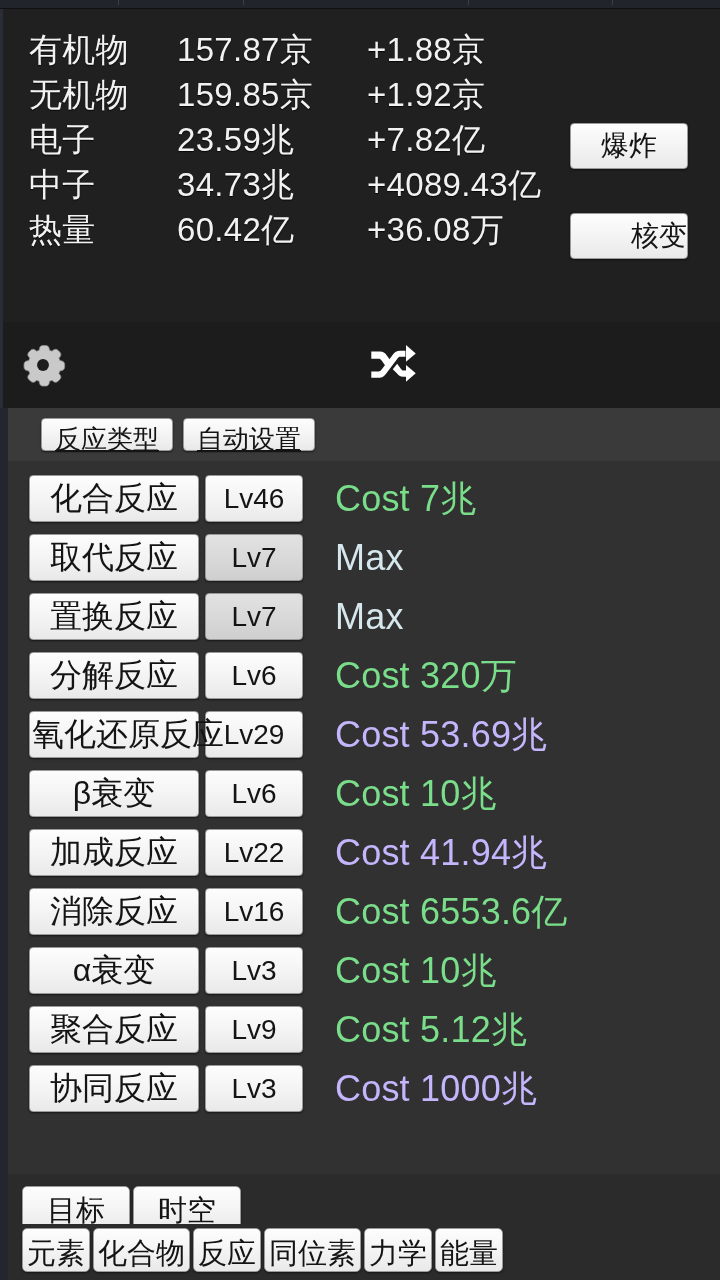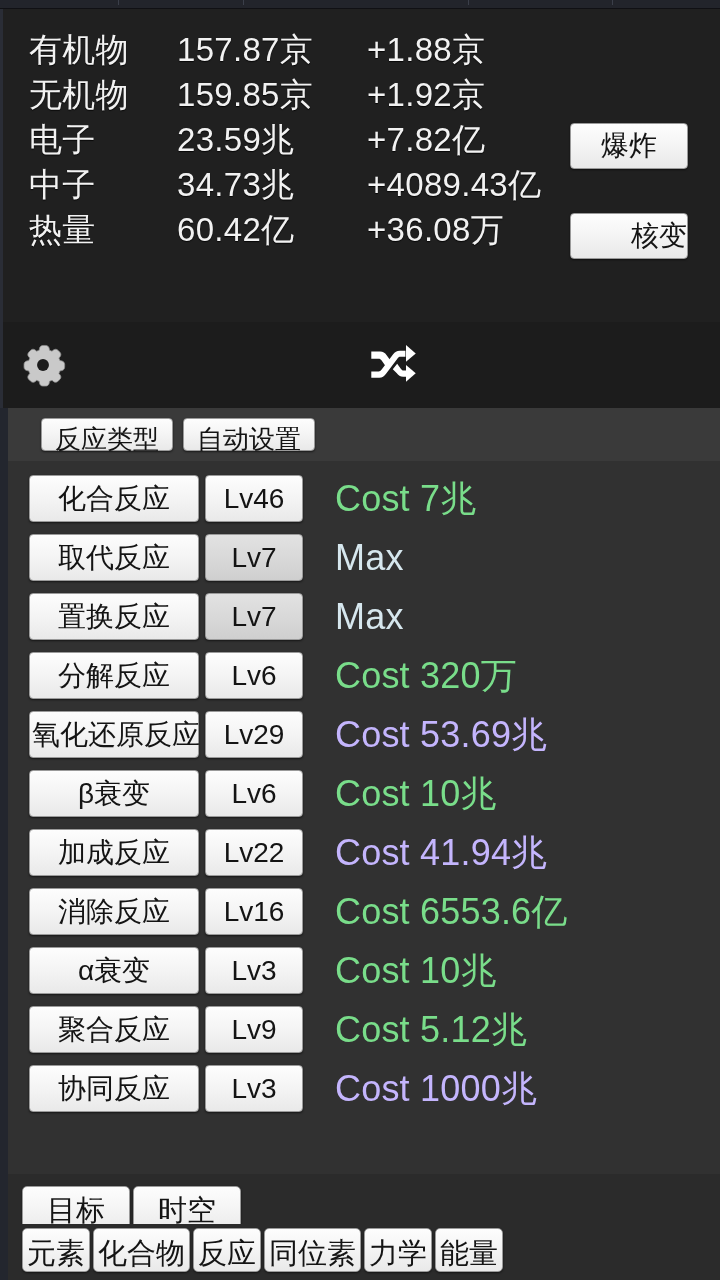--- a/index.html
+++ b/index.html
@@ -142,20 +142,21 @@
     display: flex;
     align-items: center;
     padding-left: 33px;
     gap: 10px;
   }
   .tab-strip .gbtn {
     height: 33px;
     font-size: 26px;
     line-height: 40px;
     padding: 0 13px;
+    text-decoration: underline;
   }
 
   
   .list-area {
     position: relative;
     flex: 1 1 auto;
     background: #313131;
     border-left: 8px solid #23262e;
     padding: 8px 0 0 0;
     overflow: hidden;
@@ -165,21 +166,21 @@
     position: relative;
     display: flex;
     align-items: center;
     height: 59px;
     padding-left: 21px;
   }
   .rx-name {
     width: 170px;
     flex: 0 0 170px;
     height: 47px;
-    font-size: 28px;
+    font-size: 32px;
     line-height: 45px;
     padding: 0 2px;
     overflow: visible;
     position: relative;
     z-index: 2;
   }
   .rx-lv {
     width: 98px;
     flex: 0 0 98px;
     height: 47px;

